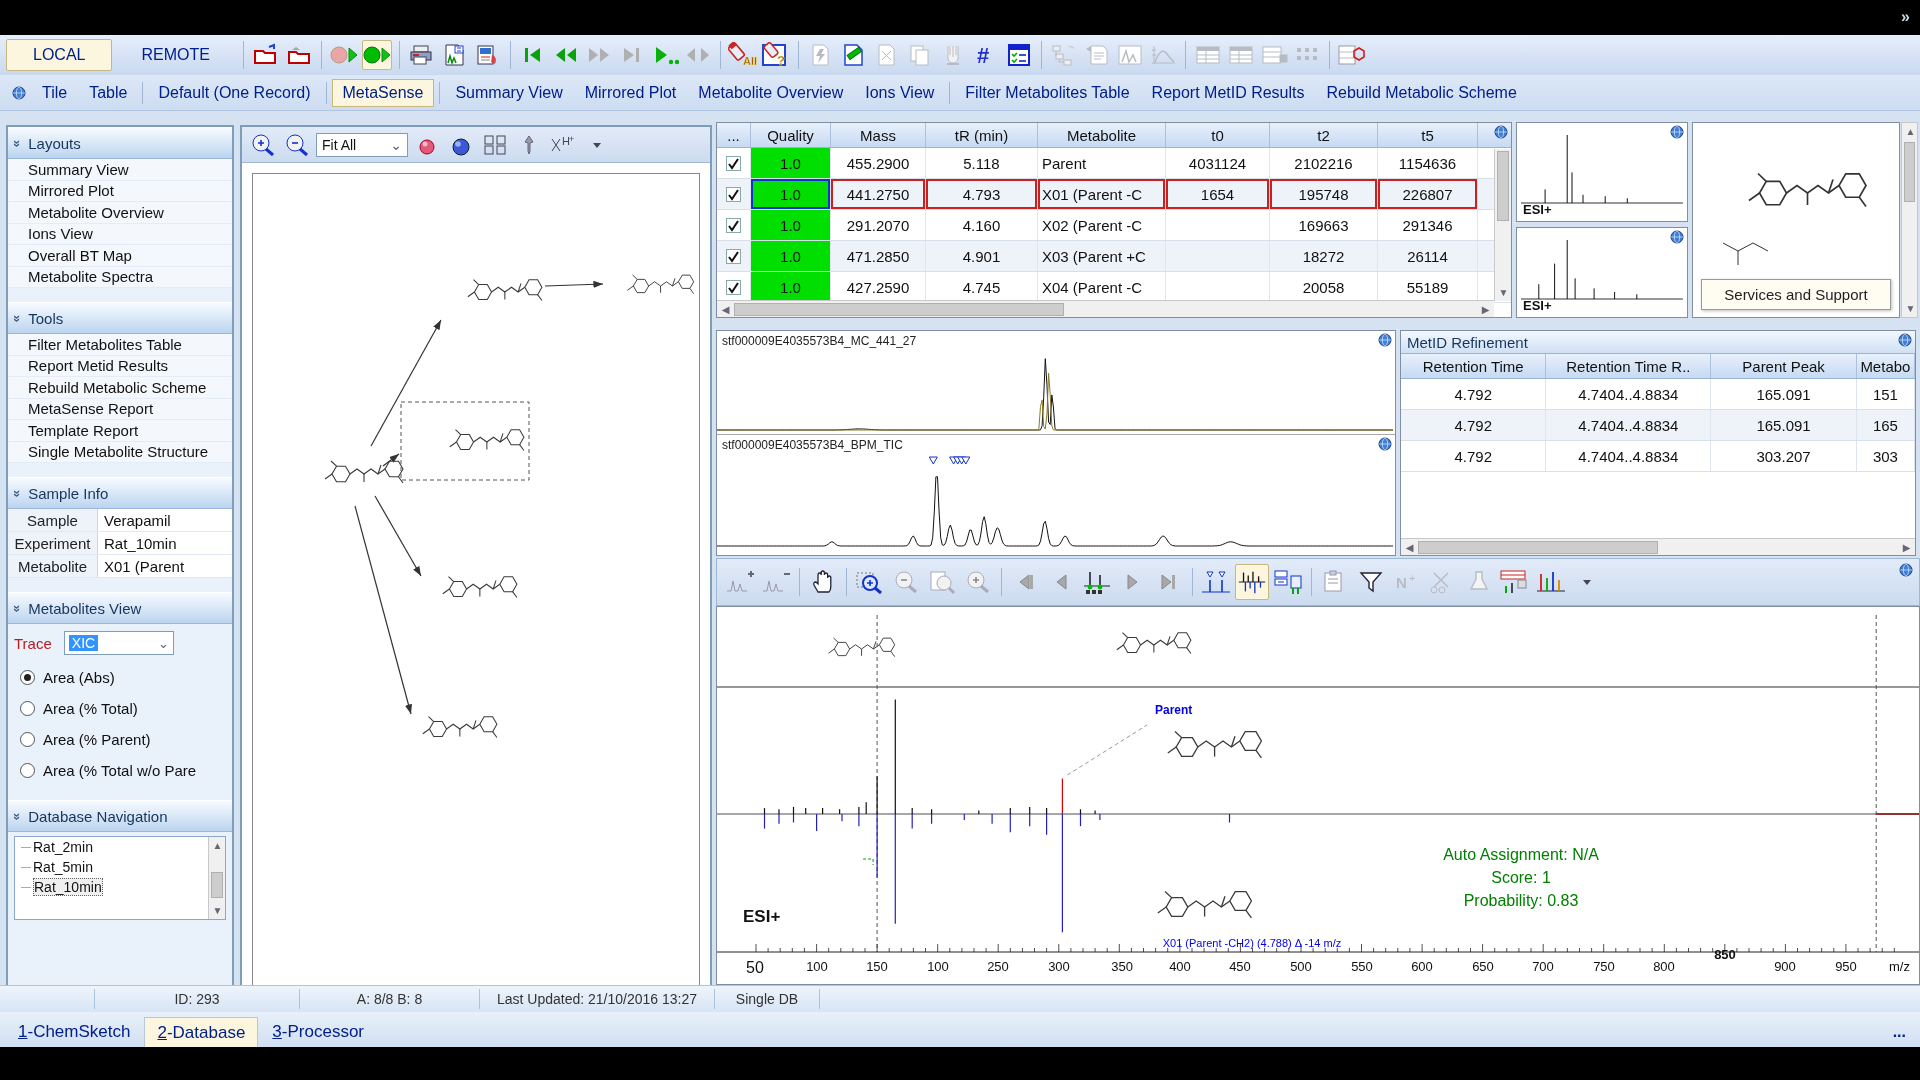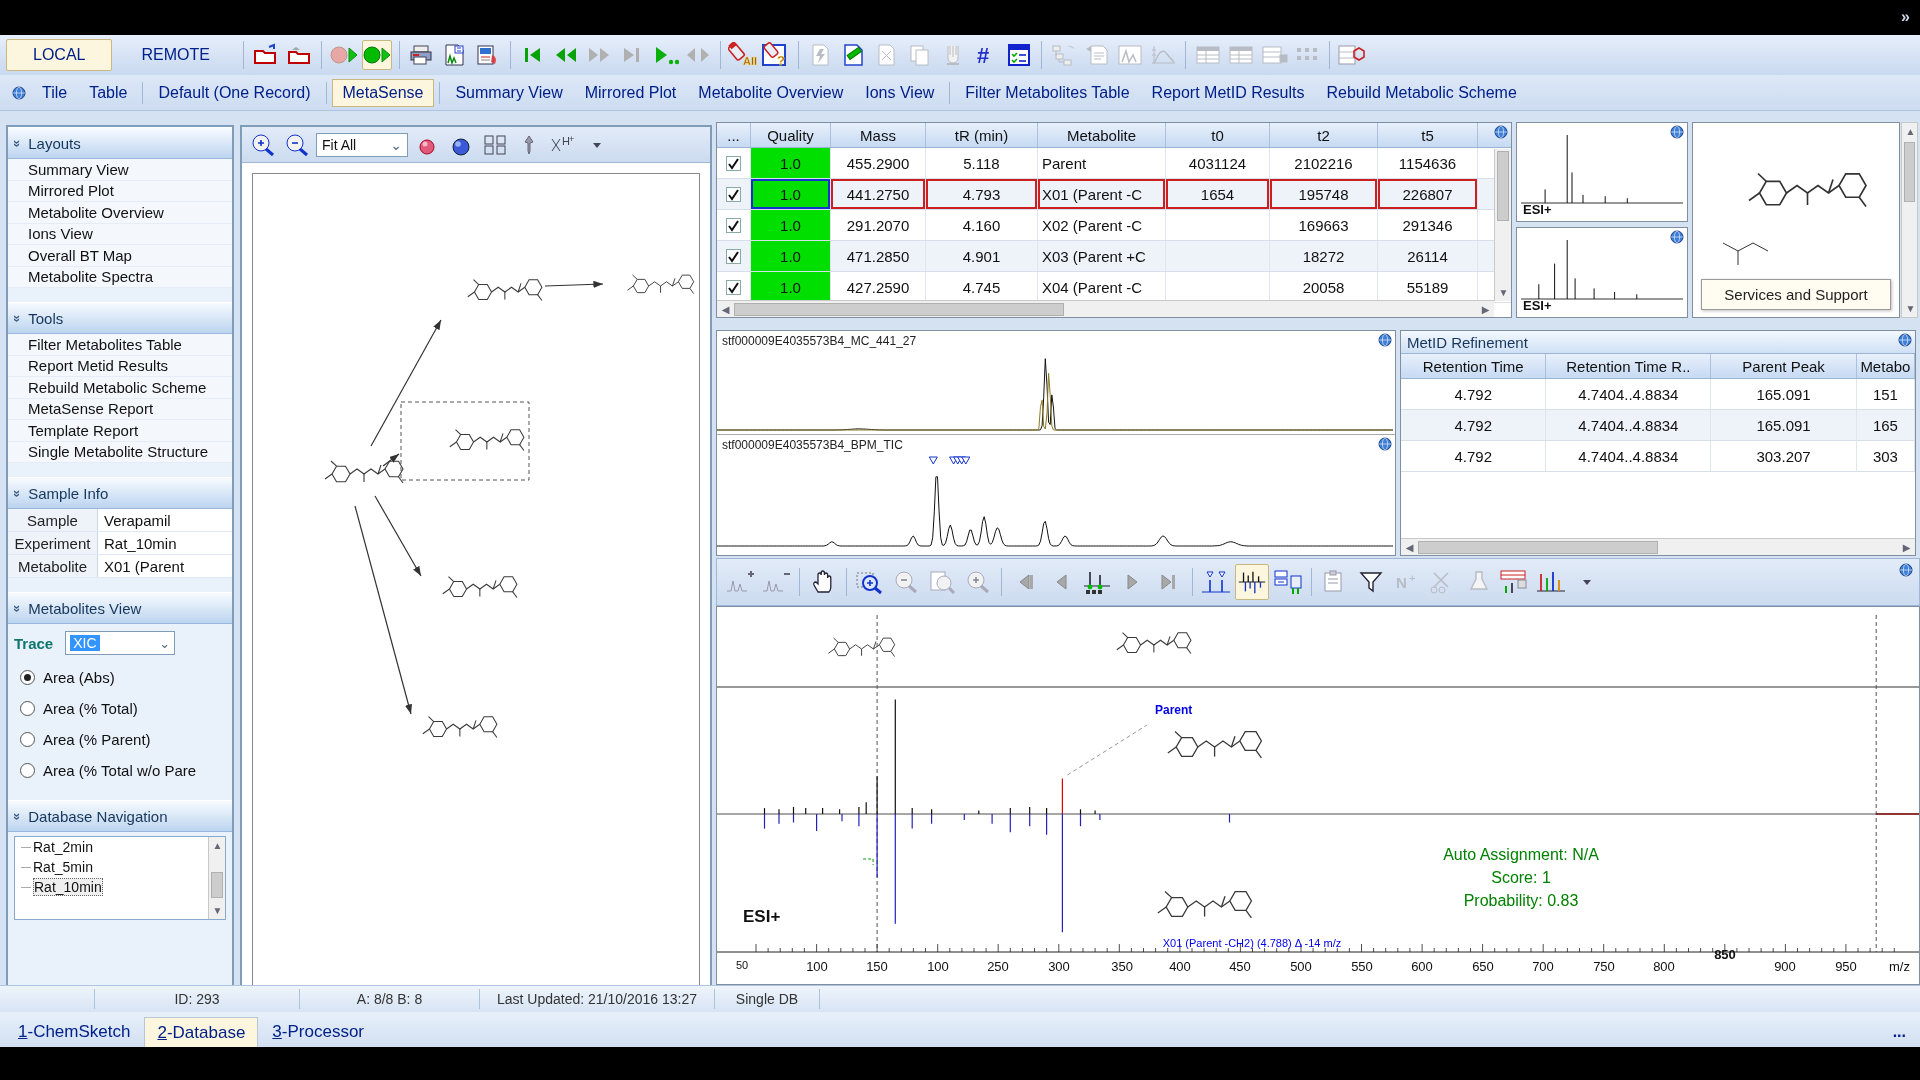--- a/index.html
+++ b/index.html
@@ -28,21 +28,21 @@
   .sec-hdr{height:29px;background:linear-gradient(#f7fbff,#bcd4ef);border-top:1px solid #fff;
     border-bottom:1px solid #9ab6dc;color:#16365c;font-size:15px;display:flex;align-items:center;gap:7px;padding:15px 6px;}
   .chev{display:inline-block;transform:rotate(90deg);font-weight:bold;color:#3a5a84;font-size:13px;}
   .side-item{height:21.5px;display:flex;align-items:center;padding-left:20px;font-size:15px;color:#111;
     background:#f4f8fd;border-bottom:1px solid #e3ecf7;}
   .si-gap{height:14px;}
   .kv-row{display:flex;height:23px;font-size:15px;border-bottom:1px solid #dfe8f4;}
   .kv-l{width:90px;background:#eef3fa;border-right:1px solid #c9d8ec;display:flex;align-items:center;justify-content:center;color:#222;}
   .kv-v{flex:1;display:flex;align-items:center;padding-left:6px;background:#fff;color:#111;}
   .trace-row{display:flex;align-items:center;gap:12px;padding:7px 6px;}
-  .trace-lab{font-size:15px;color:#0f766e;font-weight:bold;}
+  .trace-lab{font-size:15px;color:#b91c1c;}
   .trace-sel{width:110px;height:24px;background:#fff;border:1px solid #7f9db9;display:flex;align-items:center;justify-content:space-between;padding:0 4px;}
   .trace-val{background:#3194ff;color:#fff;font-size:14px;padding:0 3px;}
   .radio-row{display:flex;align-items:center;gap:8px;height:31px;padding-left:12px;font-size:15px;color:#111;}
   .radio{width:15px;height:15px;border:1px solid #555;border-radius:50%;background:#fff;position:relative;}
   .radio.on::after{content:"";position:absolute;left:3px;top:3px;width:7px;height:7px;border-radius:50%;background:#222;}
   .dbnav-box{margin:4px 6px;height:84px;background:#fff;border:1px solid #8aa8cc;position:relative;overflow:hidden;}
   .db-item{height:20px;display:flex;align-items:center;padding-left:18px;font-size:14px;color:#111;position:relative;}
   .db-item::before{content:"";position:absolute;left:6px;top:10px;width:10px;height:1px;background:#aaa;}
   .db-item.sel span{background:#efefef;border:1px dotted #666;}
   
@@ -1224,21 +1224,21 @@
             <line x1="1092.6" y1="345" x2="1092.6" y2="341" stroke="#222" stroke-width="0.8"></line>
             <line x1="1104.7" y1="345" x2="1104.7" y2="341" stroke="#222" stroke-width="0.8"></line>
             <line x1="1116.8" y1="345" x2="1116.8" y2="341" stroke="#222" stroke-width="0.8"></line>
             <line x1="1128.9" y1="345" x2="1128.9" y2="337" stroke="#222" stroke-width="0.8"></line>
             <line x1="1141.0" y1="345" x2="1141.0" y2="341" stroke="#222" stroke-width="0.8"></line>
             <line x1="1153.1" y1="345" x2="1153.1" y2="341" stroke="#222" stroke-width="0.8"></line>
             <line x1="1165.2" y1="345" x2="1165.2" y2="341" stroke="#222" stroke-width="0.8"></line>
             <line x1="1177.3" y1="345" x2="1177.3" y2="341" stroke="#222" stroke-width="0.8"></line>
           </svg>
         </div>
-        <div class="sp-lab" style="left: 11px; top: 352px; width: 28px; text-align: center; font-size: 11px;">50</div>
+        <div class="sp-lab" style="left: 24px; top: 352px; width: 28px; text-align: center; font-size: 16px;">50</div>
         <div class="sp-lab" style="left: 86px; top: 352px; width: 28px; text-align: center; font-size: 13px;">100</div>
         <div class="sp-lab" style="left: 146px; top: 352px; width: 28px; text-align: center; font-size: 13px;">150</div>
         <div class="sp-lab" style="left: 207px; top: 352px; width: 28px; text-align: center; font-size: 13px;">100</div>
         <div class="sp-lab" style="left: 267px; top: 352px; width: 28px; text-align: center; font-size: 13px;">250</div>
         <div class="sp-lab" style="left: 328px; top: 352px; width: 28px; text-align: center; font-size: 13px;">300</div>
         <div class="sp-lab" style="left: 388px; top: 352px; width: 28px; text-align: right; font-size: 13px;">350</div>
         <div class="sp-lab" style="left: 449px; top: 352px; width: 28px; text-align: center; font-size: 13px;">400</div>
         <div class="sp-lab" style="left: 509px; top: 352px; width: 28px; text-align: center; font-size: 13px;">450</div>
         <div class="sp-lab" style="left: 570px; top: 352px; width: 28px; text-align: center; font-size: 13px;">500</div>
         <div class="sp-lab" style="left: 631px; top: 352px; width: 28px; text-align: center; font-size: 13px;">550</div>

